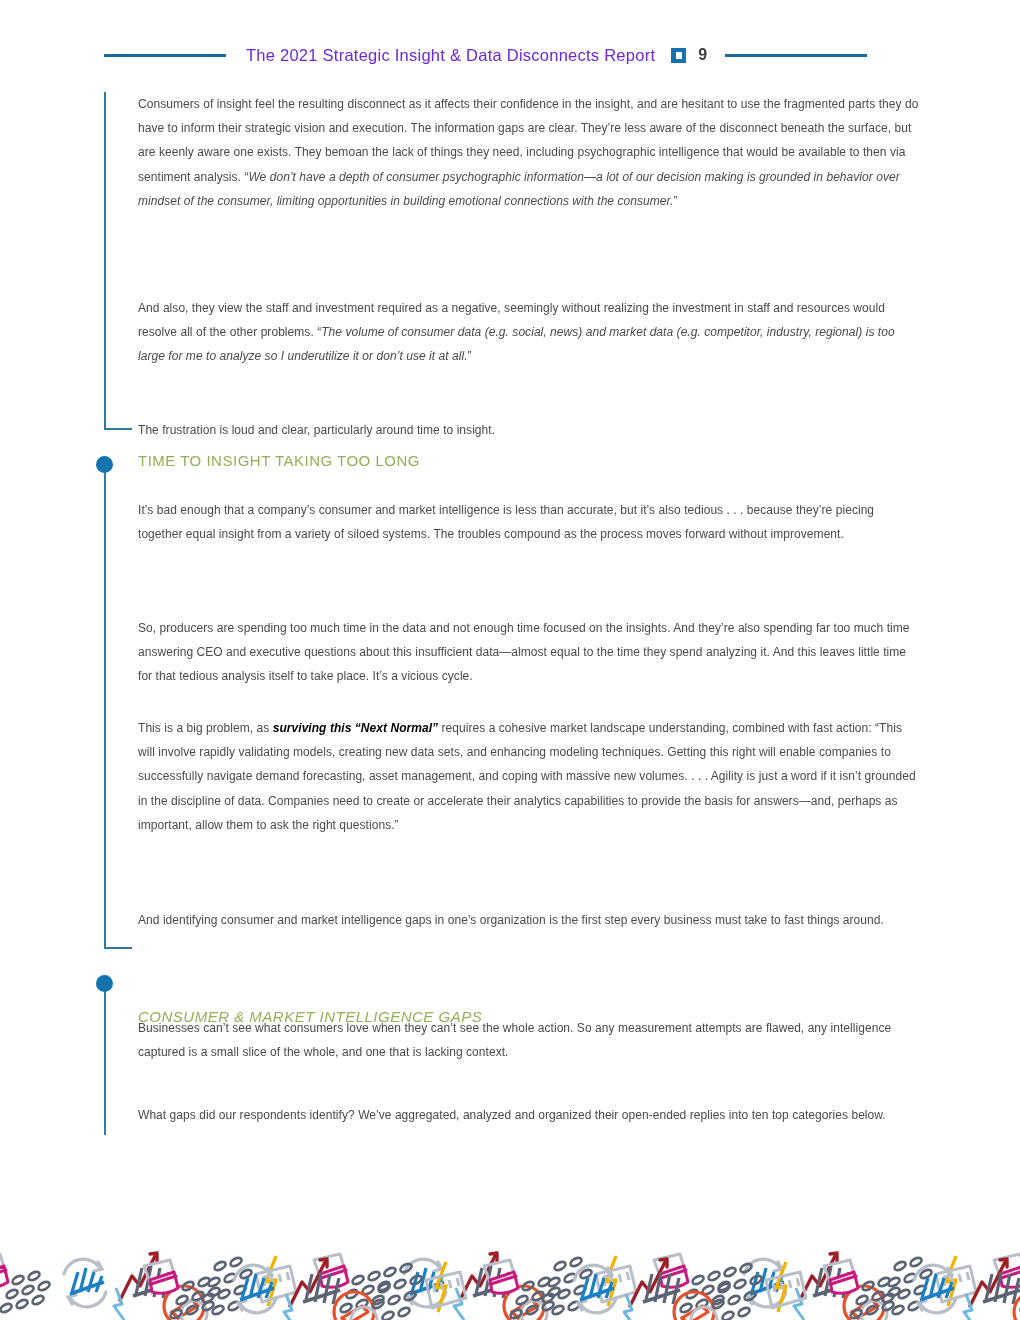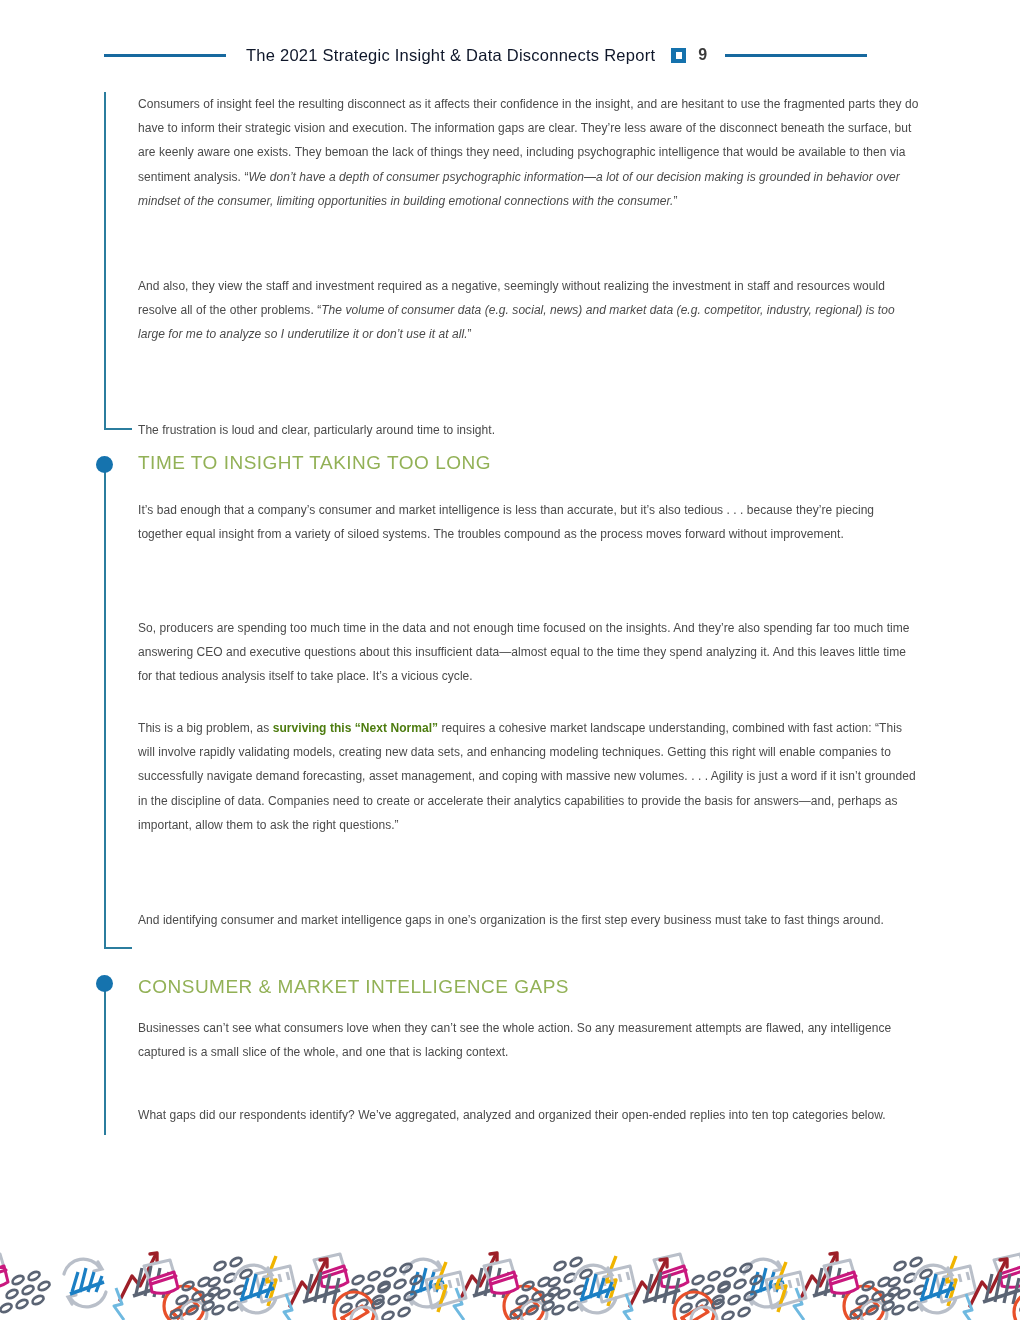--- a/index.html
+++ b/index.html
@@ -31,21 +31,21 @@
   .hdr-rule {
     height: 3px;
     background: #17699f;
     flex: 0 0 auto;
   }
   .hdr-rule-left  { width: 122px; margin-right: 20px; }
   .hdr-rule-right { width: 142px; margin-left: 18px; }
   .hdr-title {
     font-size: 16.5px;
     letter-spacing: 0.25px;
-    color: #0f172a;
+    color: #6d28d9;
     white-space: nowrap;
     font-weight: 400;
   }
   .hdr-marker {
     width: 15px;
     height: 15px;
     background: #1572ad;
     margin-left: 16px;
     margin-right: 12px;
     display: flex;
@@ -108,26 +108,27 @@
     font-size: 12px;
     line-height: 24.2px;
     color: #4a4a4a;
     font-weight: 400;
     letter-spacing: 0.05px;
   }
   p.para i, p.para em {
     font-style: italic;
   }
   .green-link {
-    color: #4d7c0f;
+    color: #000000;
     font-weight: 700;
+    font-style: italic;
   }
   h2.section-heading {
     margin: 0;
-    font-size: 19px;
+    font-size: 15px;
     font-weight: 400;
     letter-spacing: 0.5px;
     color: #92b156;
     white-space: nowrap;
   }
 
   
   .footer-band {
     position: absolute;
     left: 0;
@@ -163,21 +164,21 @@
 
     <div class="vrule" style="top:891px; height:152px;"></div>
 
     <div class="section-dot" style="top:364px;"></div>
     <div class="section-dot" style="top:883px;"></div>
 
     <div class="block" style="top:0px;">
       <p class="para"><span>Consumers of insight feel the resulting disconnect as it affects their confidence in the insight, and are hesitant to use the fragmented parts they do have to inform their strategic vision and execution. The information gaps are clear. They’re less aware of the disconnect beneath the surface, but are keenly aware one exists. They bemoan the lack of things they need, including psychographic intelligence that would be available to then via sentiment analysis. “</span><i>We don’t have a depth of consumer psychographic information—a lot of our decision making is grounded in behavior over mindset of the consumer, limiting opportunities in building emotional connections with the consumer.</i><span>”</span></p>
     </div>
 
-    <div class="block" style="top:182px;">
+    <div class="block" style="top:204px;">
       <p class="para"><span>And also, they view the staff and investment required as a negative, seemingly without realizing the investment in staff and resources would resolve all of the other problems. “</span><i>The volume of consumer data (e.g. social, news) and market data (e.g. competitor, industry, regional) is too large for me to analyze so I underutilize it or don’t use it at all.</i><span>”</span></p>
     </div>
 
     <div class="block" style="top:326px;">
       <p class="para">The frustration is loud and clear, particularly around time to insight.</p>
     </div>
 
     <div class="block" style="top:360px;">
       <h2 class="section-heading">TIME TO INSIGHT TAKING TOO LONG</h2>
     </div>
@@ -191,21 +192,21 @@
     </div>
 
     <div class="block" style="top:624px;">
       <p class="para"><span>This is a big problem, as </span><span class="green-link">surviving this “Next Normal”</span><span> requires a cohesive market landscape understanding, combined with fast action: “This will involve rapidly validating models, creating new data sets, and enhancing modeling techniques. Getting this right will enable companies to successfully navigate demand forecasting, asset management, and coping with massive new volumes. . . . Agility is just a word if it isn’t grounded in the discipline of data. Companies need to create or accelerate their analytics capabilities to provide the basis for answers—and, perhaps as important, allow them to ask the right questions.”</span></p>
     </div>
 
     <div class="block" style="top:816px;">
       <p class="para">And identifying consumer and market intelligence gaps in one’s organization is the first step every business must take to fast things around.</p>
     </div>
 
-    <div class="block" style="top:884px;">
+    <div class="block" style="top:916px;font-style:italic;">
       <h2 class="section-heading">CONSUMER &amp; MARKET INTELLIGENCE GAPS</h2>
     </div>
 
     <div class="block" style="top:924px;">
       <p class="para">Businesses can’t see what consumers love when they can’t see the whole action. So any measurement attempts are flawed, any intelligence captured is a small slice of the whole, and one that is lacking context.</p>
     </div>
 
     <div class="block" style="top:1011px;">
       <p class="para">What gaps did our respondents identify? We’ve aggregated, analyzed and organized their open-ended replies into ten top categories below.</p>
     </div>

